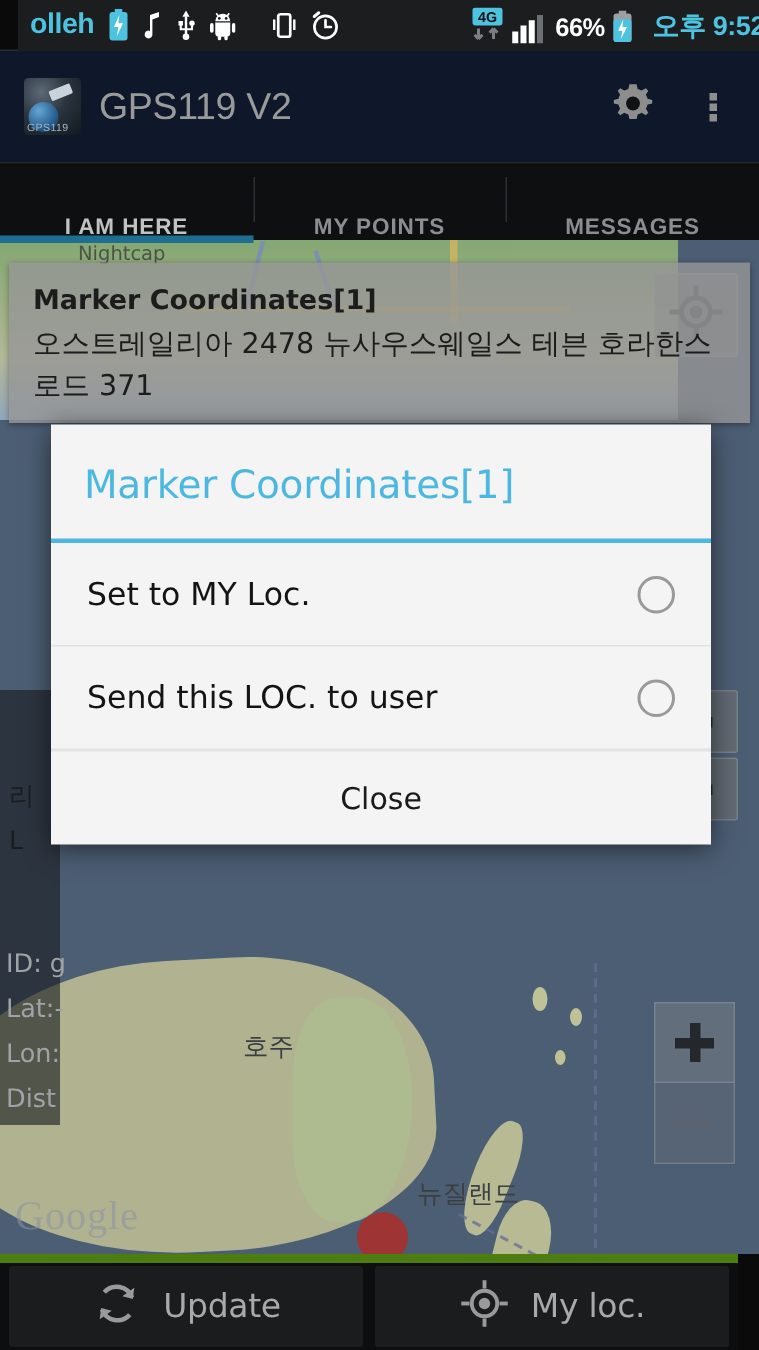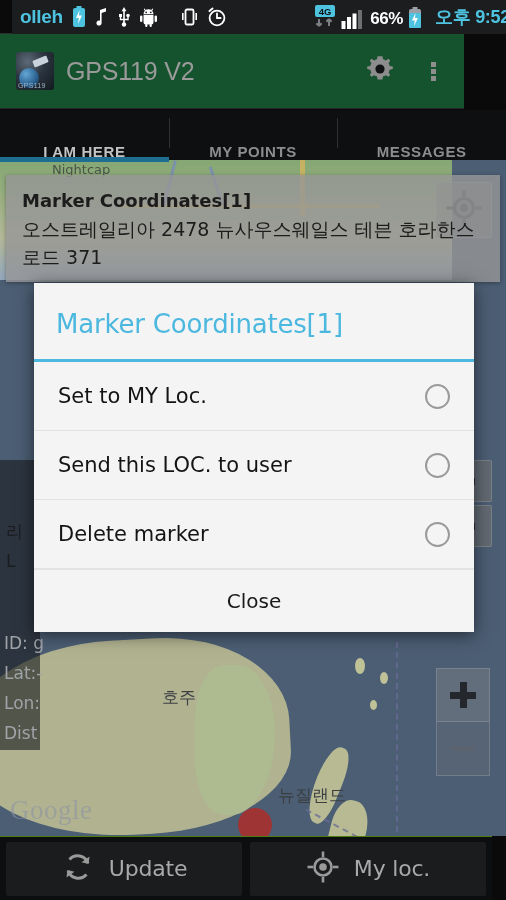--- a/index.html
+++ b/index.html
@@ -32,22 +32,22 @@
   .sb-ico { display:block; }
   .sb-pct { color:#fff; font-size:17px; font-weight:bold; letter-spacing:-0.4px; }
   .sb-time { color:#4ec3e0; font-size:18px; font-weight:bold; letter-spacing:-0.3px; margin-left:8px; }
   .sb-hair {
     position:absolute; left:0; top:33px; width:506px; height:1px;
     background:#2c2f31;
   }
 
   
   .actionbar {
-    position:absolute; top:34px; left:0; width:464px; height:75px;
-    background:#14532d;
+    position:absolute; top:34px; left:0; width:506px; height:75px;
+    background:#0f172a;
     display:flex; align-items:center;
     z-index:50;
     border-bottom:1px solid #242628;
   }
   .app-logo {
     width:38px; height:38px; margin-left:16px; margin-right:12px;
     border-radius:3px; position:relative; overflow:hidden;
     background:radial-gradient(circle at 30% 25%, #5d6a77 0%, #2b3540 45%, #12181e 100%);
   }
   .app-logo .globe {
@@ -284,21 +284,21 @@
     font-family:"DejaVu Sans", sans-serif;
   }
 
   
   .bottombar {
     position:absolute; left:0; bottom:0; width:492px; height:64px;
     background:#0d0e10;
     display:flex; align-items:center; gap:8px;
     padding:8px 6px;
     z-index:70;
-    border-top:1px solid #4d7c0f;
+    border-top:6px solid #4d7c0f;
   }
   .bbtn {
     flex:1; height:54px; background:#1b1c1e;
     display:flex; align-items:center; justify-content:center; gap:14px;
     border-radius:2px;
   }
   .bbtn .blabel {
     color:#a9a9a9; font-size:22px; letter-spacing:-0.2px;
     font-family:"DejaVu Sans", sans-serif;
   }
@@ -522,24 +522,20 @@
     <div class="dlg-title">Marker Coordinates[1]</div>
 
     <div class="dlg-item">
       <span class="lbl">Set to MY Loc.</span>
       <span class="radio"></span>
     </div>
     <div class="dlg-item">
       <span class="lbl">Send this LOC. to user</span>
       <span class="radio"></span>
     </div>
-    <div class="dlg-item">
-      <span class="lbl">Delete marker</span>
-      <span class="radio"></span>
-    </div>
 
     <div class="dlg-footer">
       <span class="closelbl">Close</span>
     </div>
   </div>
 
   <div class="bottombar">
     <div class="bbtn">
       <span>
         <svg width="34" height="34" viewBox="0 0 34 34">

